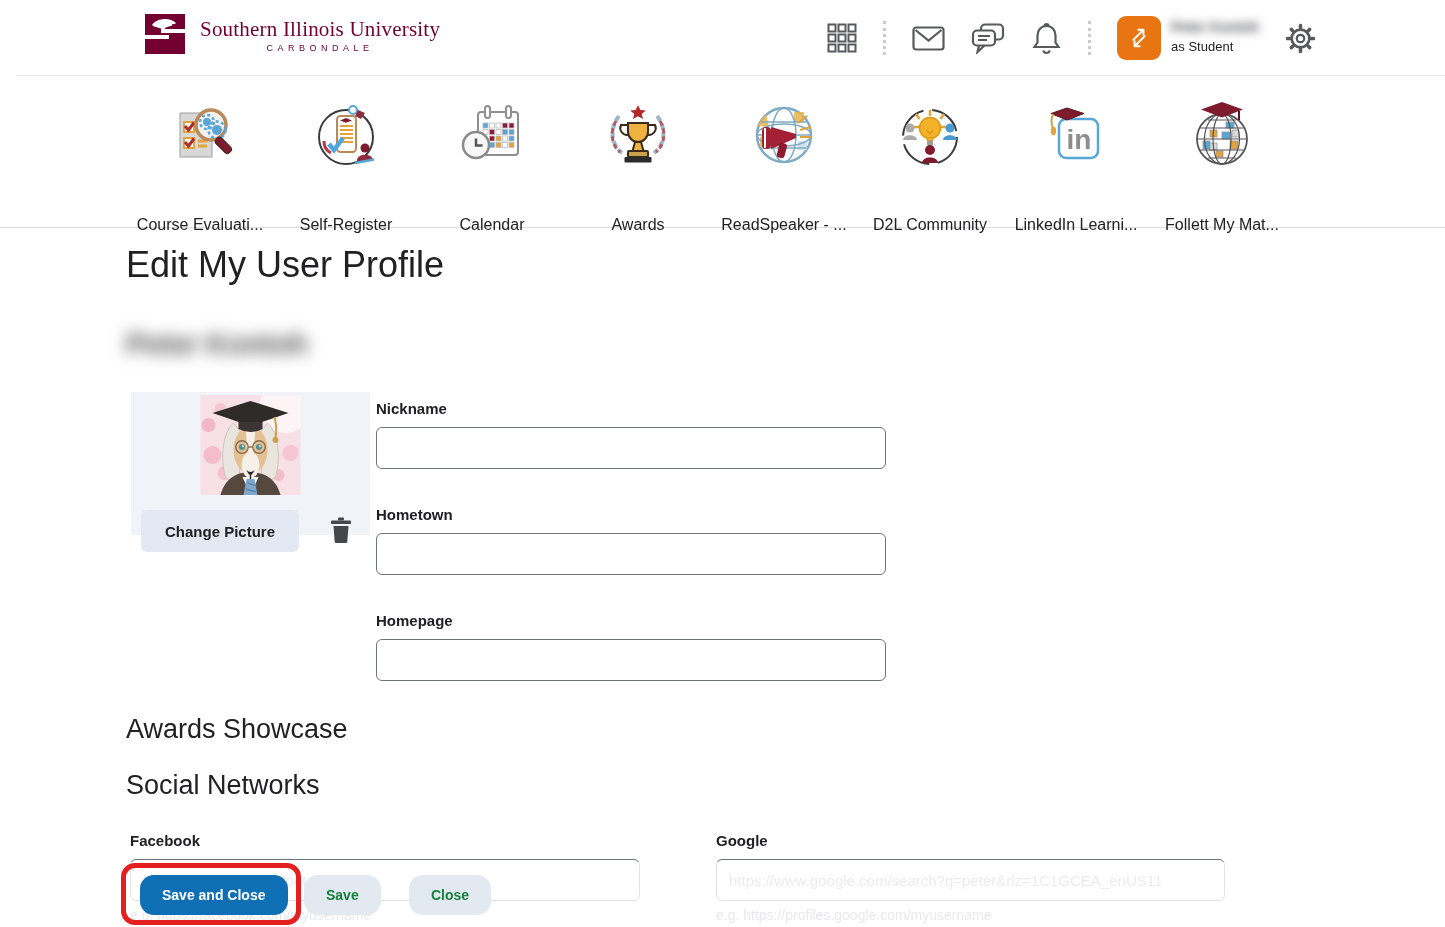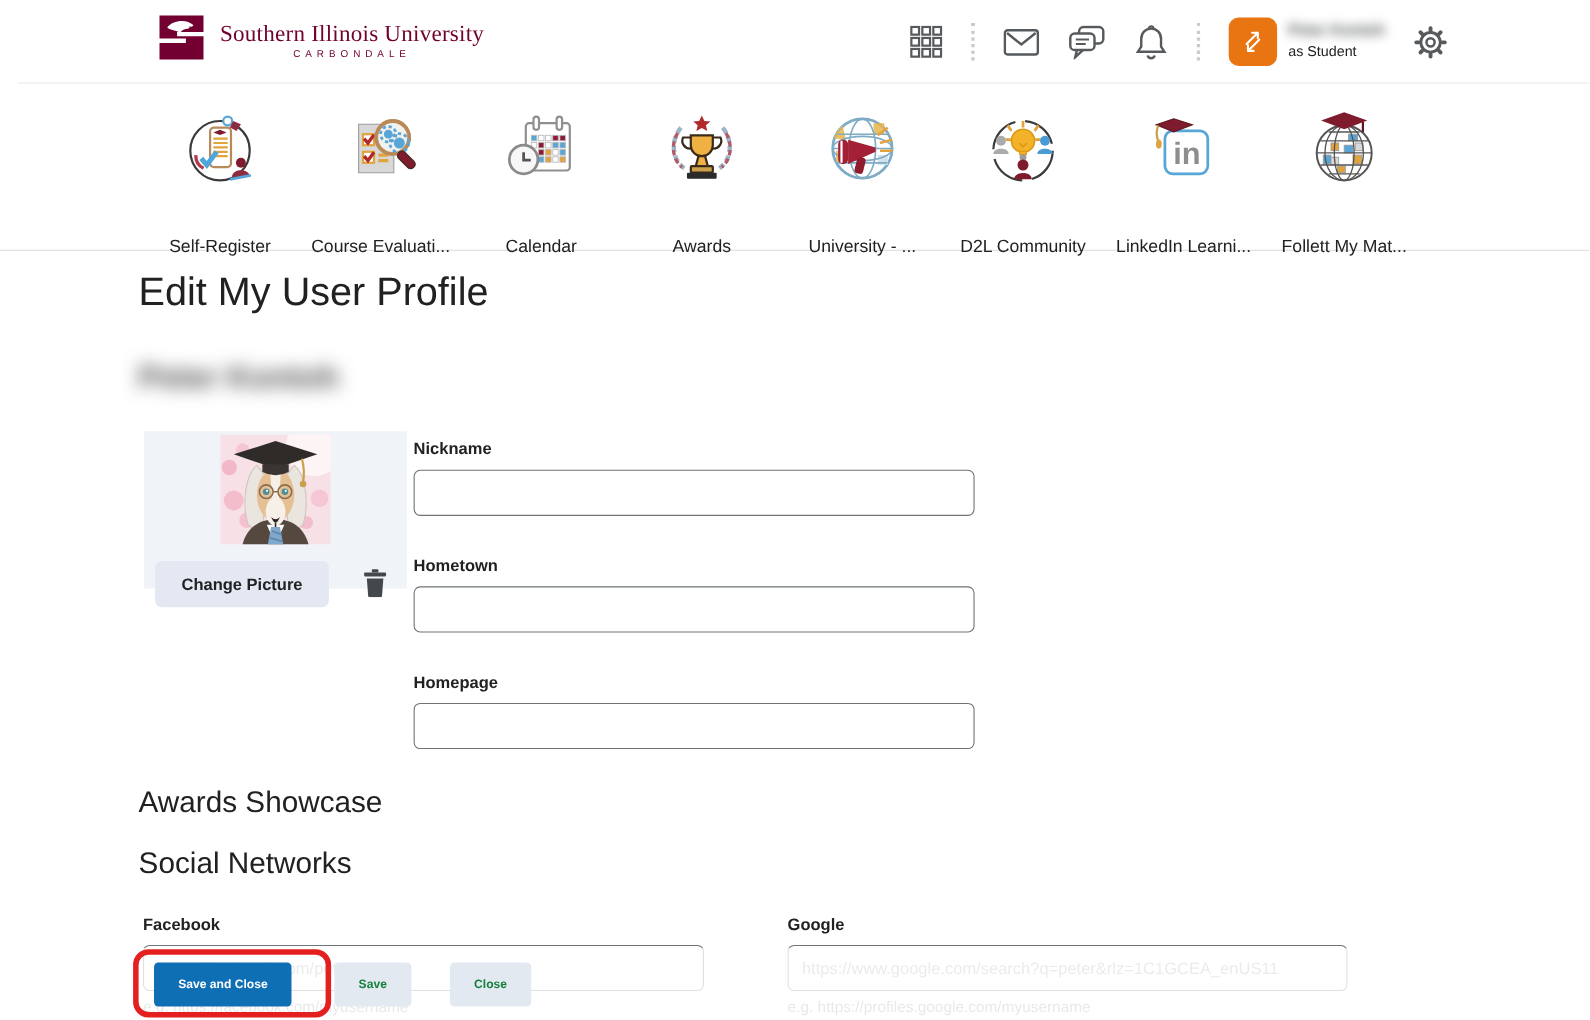--- a/index.html
+++ b/index.html
@@ -41,22 +41,22 @@
   .field-label { position:absolute; font-size:15px; font-weight:bold; color:#202122; }
   .text-input { position:absolute; height:42px; border:1px solid #6e7477; border-radius:6px; background:#fff;
     font-family:"Liberation Sans", sans-serif; font-size:15px; color:#202122; padding:0 12px; }
   .text-input::placeholder { color:#9aa3ab; }
 
   .h2 { position:absolute; font-size:27px; font-weight:400; color:#202122; }
   .hint { position:absolute; font-size:14px; color:#8f979d; }
 
   
   .save-bar { position:absolute; left:0; bottom:0; width:100%; height:65px; background:rgba(255,255,255,0.78); z-index:5; }
-  .btn { position:absolute; top:13px; height:40px; border:none; border-radius:4px; font-family:"Liberation Sans", sans-serif;
-    font-size:11px; font-weight:bold; cursor:pointer; padding:0 22px; }
+  .btn { position:absolute; top:13px; height:40px; border:none; border-radius:14px; font-family:"Liberation Sans", sans-serif;
+    font-size:14px; font-weight:bold; cursor:pointer; padding:0 22px; }
   .btn-primary { left:140px; background:#0E6FB5; color:#fff; }
   .btn-secondary { background:#e3e9f1; color:#15803d; }
   .btn-save { left:304px; }
   .btn-close { left:409px; }
 
   .annotation-rect { position:absolute; left:121px; top:863px; width:180px; height:62px; border:5px solid #e3201f;
     border-radius:14px; z-index:6; pointer-events:none; }
 </style>
 </head>
 <body>
@@ -145,55 +145,55 @@
       </span>
     </div>
   </div>
 
   <div class="navbar">
     <div class="nav-items">
 
       <div class="nav-item">
         <span class="nicon">
           <svg viewBox="0 0 72 72" width="72" height="72">
-            <circle cx="36" cy="38" r="27" fill="none" stroke="#3b3b3b" stroke-width="2" stroke-dasharray="130 14"></circle>
-            <rect x="27" y="17" width="19" height="36" rx="3.5" fill="#fff" stroke="#b9895a" stroke-width="2"></rect>
-            <path d="M30 27h13M30 31h13M30 35h13M30 39h13M30 43h13" stroke="#e2a23c" stroke-width="2"></path>
-            <path d="M36 19 l6 2.4 -6 2.4 -6 -2.4 z" fill="#7e1c2e"></path>
-            <circle cx="43" cy="11" r="4" fill="none" stroke="#58a6d8" stroke-width="2"></circle>
-            <path d="M48 11 l7 3 -4 6 -6 -3 z" fill="#8e2b3f"></path>
-            <path d="M14 42 a13 13 0 0 0 7 12" stroke="#b03a48" stroke-width="3" fill="none"></path>
-            <path d="M19 45 l5 6 9 -12" stroke="#4da6dc" stroke-width="4.5" fill="none"></path>
-            <circle cx="55" cy="49" r="4.5" fill="#7e1c2e"></circle>
-            <path d="M47 61 c1 -7 15 -7 16 0 l-16 3 z" fill="#8e2b3f"></path>
-            <path d="M45 64 l19 -3.5" stroke="#58a6d8" stroke-width="2.5"></path>
-          </svg>
-        </span>
-        <span class="nav-label">Self-Register</span>
-      </div>
-
-      <div class="nav-item">
-        <span class="nicon">
-          <svg viewBox="0 0 72 72" width="72" height="72">
             <path d="M16 14 h26 l6 6 v38 h-32 z" fill="#d8d8d8" stroke="#9c9c9c"></path>
             <path d="M42 14 l6 6 h-6 z" fill="#2b2b2b"></path>
             <rect x="20" y="23" width="10" height="10" fill="#fff" stroke="#e2a23c" stroke-width="2"></rect>
             <path d="M21 27 l3.5 4 5.5 -7.5" stroke="#b02a2a" stroke-width="3" fill="none"></path>
             <rect x="20" y="39" width="10" height="10" fill="#fff" stroke="#e2a23c" stroke-width="2"></rect>
             <path d="M21 43 l3.5 4 5.5 -7.5" stroke="#b02a2a" stroke-width="3" fill="none"></path>
             <path d="M34 42 h9 M34 47 h9" stroke="#e2a23c" stroke-width="3"></path>
             <circle cx="47" cy="26" r="15" fill="#f3f1ee" stroke="#b9895a" stroke-width="3.5"></circle>
             <circle cx="43" cy="23" r="7" fill="none" stroke="#58a6d8" stroke-width="2.5" stroke-dasharray="3 2.5"></circle>
             <circle cx="43" cy="23" r="4" fill="#58a6d8"></circle>
             <circle cx="53" cy="31" r="8.5" fill="none" stroke="#58a6d8" stroke-width="2.5" stroke-dasharray="3 2.5"></circle>
             <circle cx="53" cy="31" r="5" fill="#58a6d8"></circle>
             <rect x="55" y="37" width="8" height="19" rx="3.5" transform="rotate(-45 59 46)" fill="#7e1c2e" stroke="#3a2a1a"></rect>
           </svg>
         </span>
         <span class="nav-label">Course Evaluati...</span>
+      </div>
+
+      <div class="nav-item">
+        <span class="nicon">
+          <svg viewBox="0 0 72 72" width="72" height="72">
+            <circle cx="36" cy="38" r="27" fill="none" stroke="#3b3b3b" stroke-width="2" stroke-dasharray="130 14"></circle>
+            <rect x="27" y="17" width="19" height="36" rx="3.5" fill="#fff" stroke="#b9895a" stroke-width="2"></rect>
+            <path d="M30 27h13M30 31h13M30 35h13M30 39h13M30 43h13" stroke="#e2a23c" stroke-width="2"></path>
+            <path d="M36 19 l6 2.4 -6 2.4 -6 -2.4 z" fill="#7e1c2e"></path>
+            <circle cx="43" cy="11" r="4" fill="none" stroke="#58a6d8" stroke-width="2"></circle>
+            <path d="M48 11 l7 3 -4 6 -6 -3 z" fill="#8e2b3f"></path>
+            <path d="M14 42 a13 13 0 0 0 7 12" stroke="#b03a48" stroke-width="3" fill="none"></path>
+            <path d="M19 45 l5 6 9 -12" stroke="#4da6dc" stroke-width="4.5" fill="none"></path>
+            <circle cx="55" cy="49" r="4.5" fill="#7e1c2e"></circle>
+            <path d="M47 61 c1 -7 15 -7 16 0 l-16 3 z" fill="#8e2b3f"></path>
+            <path d="M45 64 l19 -3.5" stroke="#58a6d8" stroke-width="2.5"></path>
+          </svg>
+        </span>
+        <span class="nav-label">Self-Register</span>
       </div>
 
       <div class="nav-item">
         <span class="nicon">
           <svg viewBox="0 0 72 72" width="72" height="72">
             <rect x="22" y="13" width="40" height="43" rx="3" fill="#fff" stroke="#8f8f8f" stroke-width="2"></rect>
             <rect x="29" y="7" width="5" height="12" rx="2.5" fill="#fff" stroke="#8f8f8f" stroke-width="2"></rect>
             <rect x="50" y="7" width="5" height="12" rx="2.5" fill="#fff" stroke="#8f8f8f" stroke-width="2"></rect>
             <g stroke="#bbb" stroke-width="0.8">
               <rect x="27" y="24" width="5" height="5" fill="#58a6d8"></rect>
@@ -251,21 +251,21 @@
             <ellipse cx="36" cy="36" rx="27" ry="11" fill="none" stroke="#7fabc4" stroke-width="1.5"></ellipse>
             <ellipse cx="36" cy="36" rx="12" ry="27" fill="none" stroke="#7fabc4" stroke-width="1.5"></ellipse>
             <path d="M9 36 h54 M13.5 23 h45 M13.5 49 h45" stroke="#7fabc4" stroke-width="1.5"></path>
             <rect x="14" y="28" width="9" height="22" rx="4" fill="#a32035"></rect>
             <path d="M17 29 v20" stroke="#fff" stroke-width="2"></path>
             <path d="M23 28 L48 35 v4 L23 50 z" fill="#a32035"></path>
             <rect x="30" y="44" width="8" height="15" rx="3" transform="rotate(14 34 51)" fill="#8e1b2e"></rect>
             <path d="M50 24 l9 -7 M52 31 l11 -3 M52 38 h11" stroke="#e2a23c" stroke-width="2.2"></path>
           </svg>
         </span>
-        <span class="nav-label">University - ...</span>
+        <span class="nav-label">ReadSpeaker - ...</span>
       </div>
 
       <div class="nav-item">
         <span class="nicon">
           <svg viewBox="0 0 72 72" width="72" height="72">
             <circle cx="36" cy="38" r="27" fill="none" stroke="#3b3b3b" stroke-width="2" stroke-dasharray="34 9"></circle>
             <path d="M36 11 v6 M22 15 l3.5 5 M50 15 l-3.5 5 M20 28 h5 M47 28 h5" stroke="#e2a23c" stroke-width="2.5"></path>
             <circle cx="36" cy="29" r="10.5" fill="#f3b229" stroke="#d99a14" stroke-width="1.5"></circle>
             <path d="M32.5 31 l3.5 3.5 3.5 -3.5" stroke="#d99a14" stroke-width="1.6" fill="none"></path>
             <path d="M33 38.5 v3 h6 v-3 z" fill="#f3b229" stroke="#d99a14"></path>

